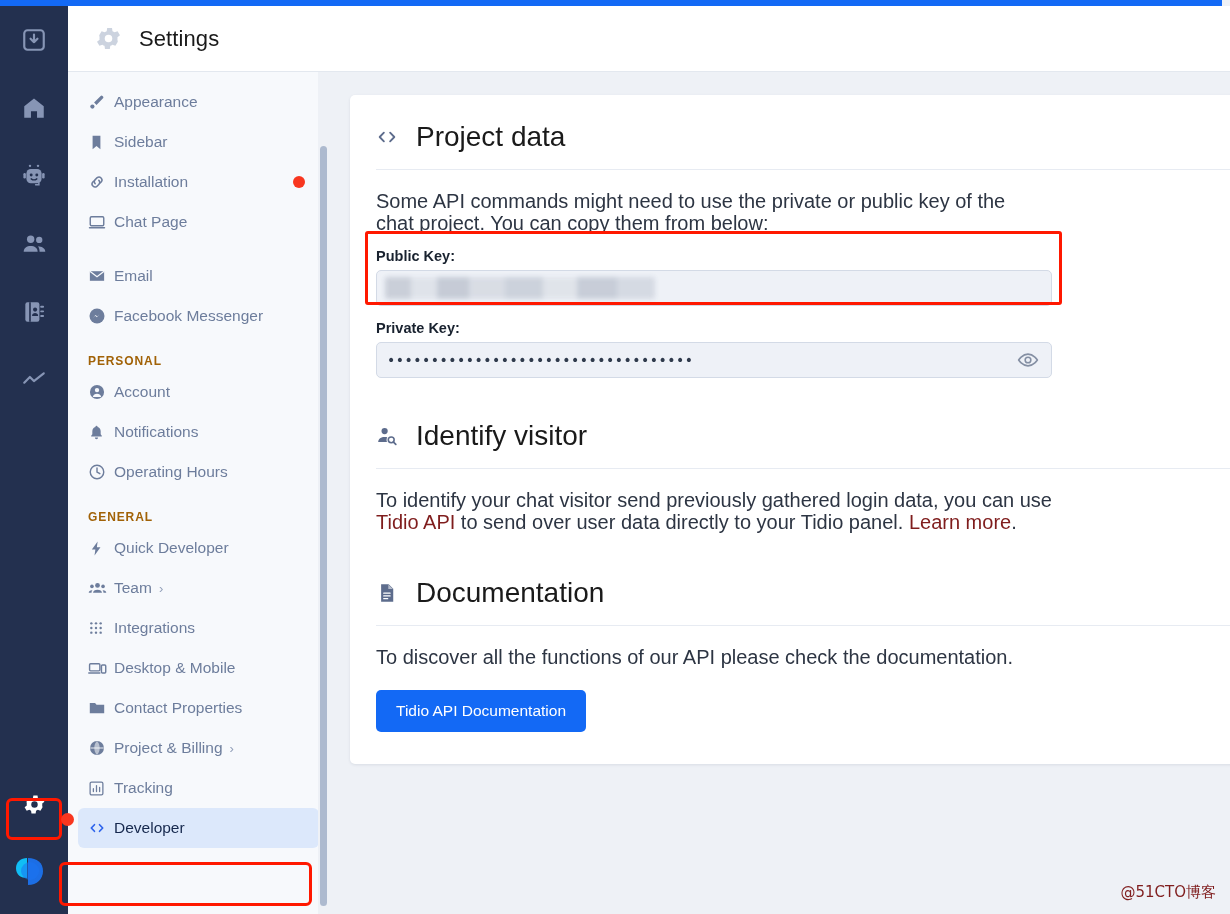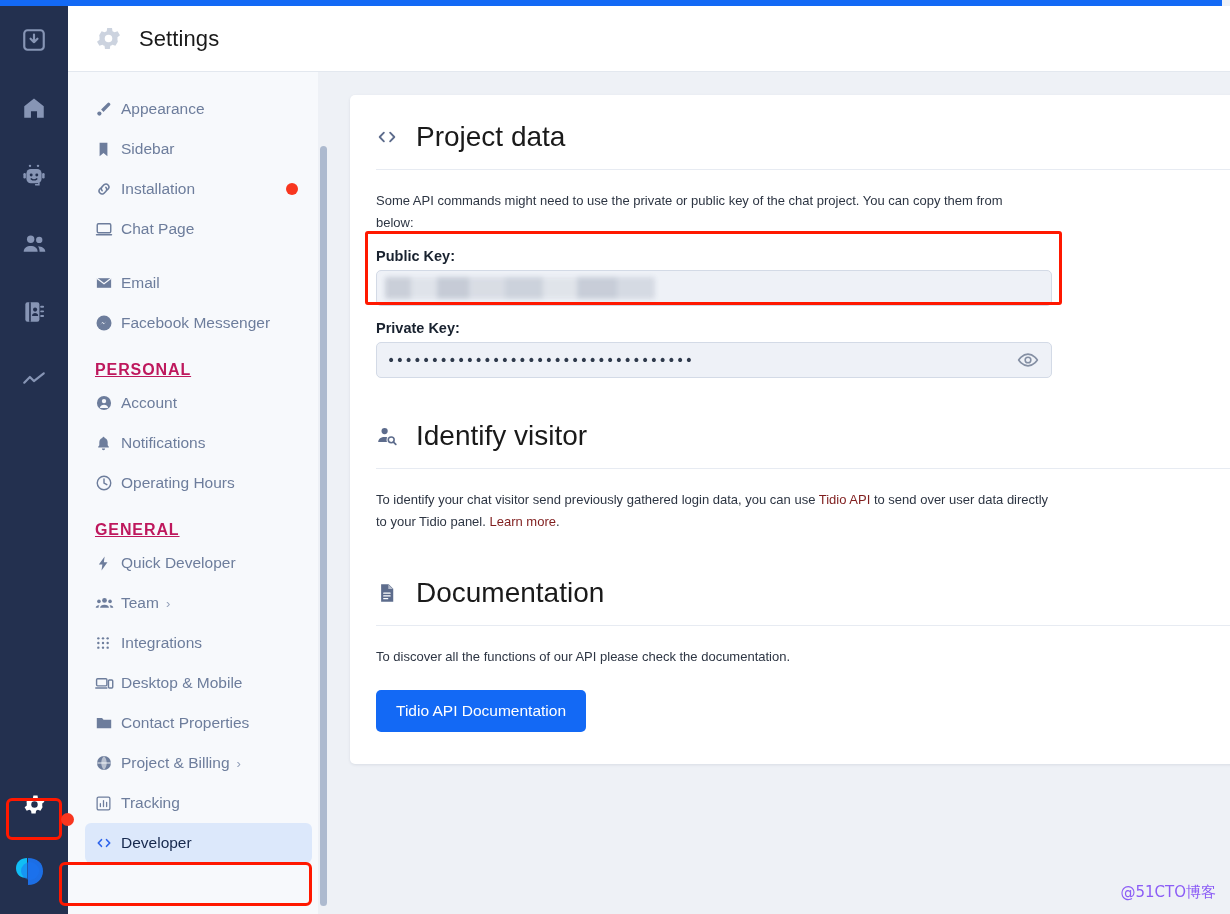--- a/index.html
+++ b/index.html
@@ -60,21 +60,21 @@
   }
   
   #settings-nav{
     position:absolute;left:68px;top:72px;width:262px;height:842px;
     background:#f7f9fc;
     border-right:1px solid #e2e7ef;
     box-sizing:border-box;
     overflow:hidden;
     z-index:15;
   }
-  .nav-list{padding:10px 0 4px 0;margin:7px;list-style:none;}
+  .nav-list{padding:10px 0 4px 0;margin:0;list-style:none;}
   .nav-item{
     display:flex;align-items:center;
     height:40px;
     margin:0 10px;
     padding:0 10px;
     border-radius:6px;
     color:#6d7d9c;
     font-size:15.5px;
     position:relative;
     box-sizing:border-box;
@@ -88,23 +88,22 @@
   .nav-item.active{
     background:#dce8fb;color:#16284d;font-weight:400;
   }
   .nav-item.active .ico{color:#2d63ec;}
   .nav-dot{
     position:absolute;right:14px;top:50%;transform:translateY(-50%);
     width:12px;height:12px;border-radius:50%;background:#f8361f;
   }
   .nav-section{
     margin:18px 0 4px 20px;
-    font-size:16px;font-weight:700;letter-spacing:.9px;
-    color:#be185d;
-    text-decoration:underline;
+    font-size:12px;font-weight:700;letter-spacing:.9px;
+    color:#a16207;
   }
   .nav-gap{height:14px;}
   
   #developer-annotation{
     position:absolute;left:59px;top:862px;width:253px;height:44px;
     border:3px solid #ff1800;border-radius:6px;box-sizing:border-box;
     z-index:62;pointer-events:none;
   }
   
   #nav-scroll-track{
@@ -134,21 +133,21 @@
     width:28px;display:flex;align-items:center;color:#5d6c8c;
   }
   .sec-head .stitle{
     margin-left:12px;font-size:28px;color:#1a1a1a;font-weight:500;
   }
   .sec-rule{
     height:1px;background:#e7ebf2;margin:16px 26px 0 26px;
   }
   .body-text{
     margin:20px 26px 0 26px;
-    font-size:13px;line-height:22px;color:#2d3543;
+    font-size:20px;line-height:22px;color:#2d3543;
     max-width:660px;
   }
   .body-text.wide{max-width:680px;}
   a.link{color:#7f1d1d;text-decoration:none;}
   .field-label{
     margin:14px 26px 0 26px;
     font-size:14.5px;font-weight:700;color:#19222f;
   }
   .field-box{
     margin:6px 26px 0 26px;
@@ -187,21 +186,21 @@
     display:inline-block;margin:22px 42px 0 26px;
     background:#1369f5;color:#ffffff;
     font-size:15.5px;
     padding:12px 20px;border-radius:5px;
     border:none;cursor:pointer;
     font-family:"Liberation Sans",sans-serif;
   }
   
   #watermark{
     position:absolute;right:14px;bottom:12px;
-    font-size:15px;color:#8b5cf6;z-index:70;
+    font-size:15px;color:#7f1d1d;z-index:70;
     font-family:"DejaVu Sans",sans-serif;
   }
 </style>
 </head>
 <body>
 
 <div id="top-blue-bar"></div>
 
 <div id="icon-rail">
   <div id="rail-top-spacer"></div>

